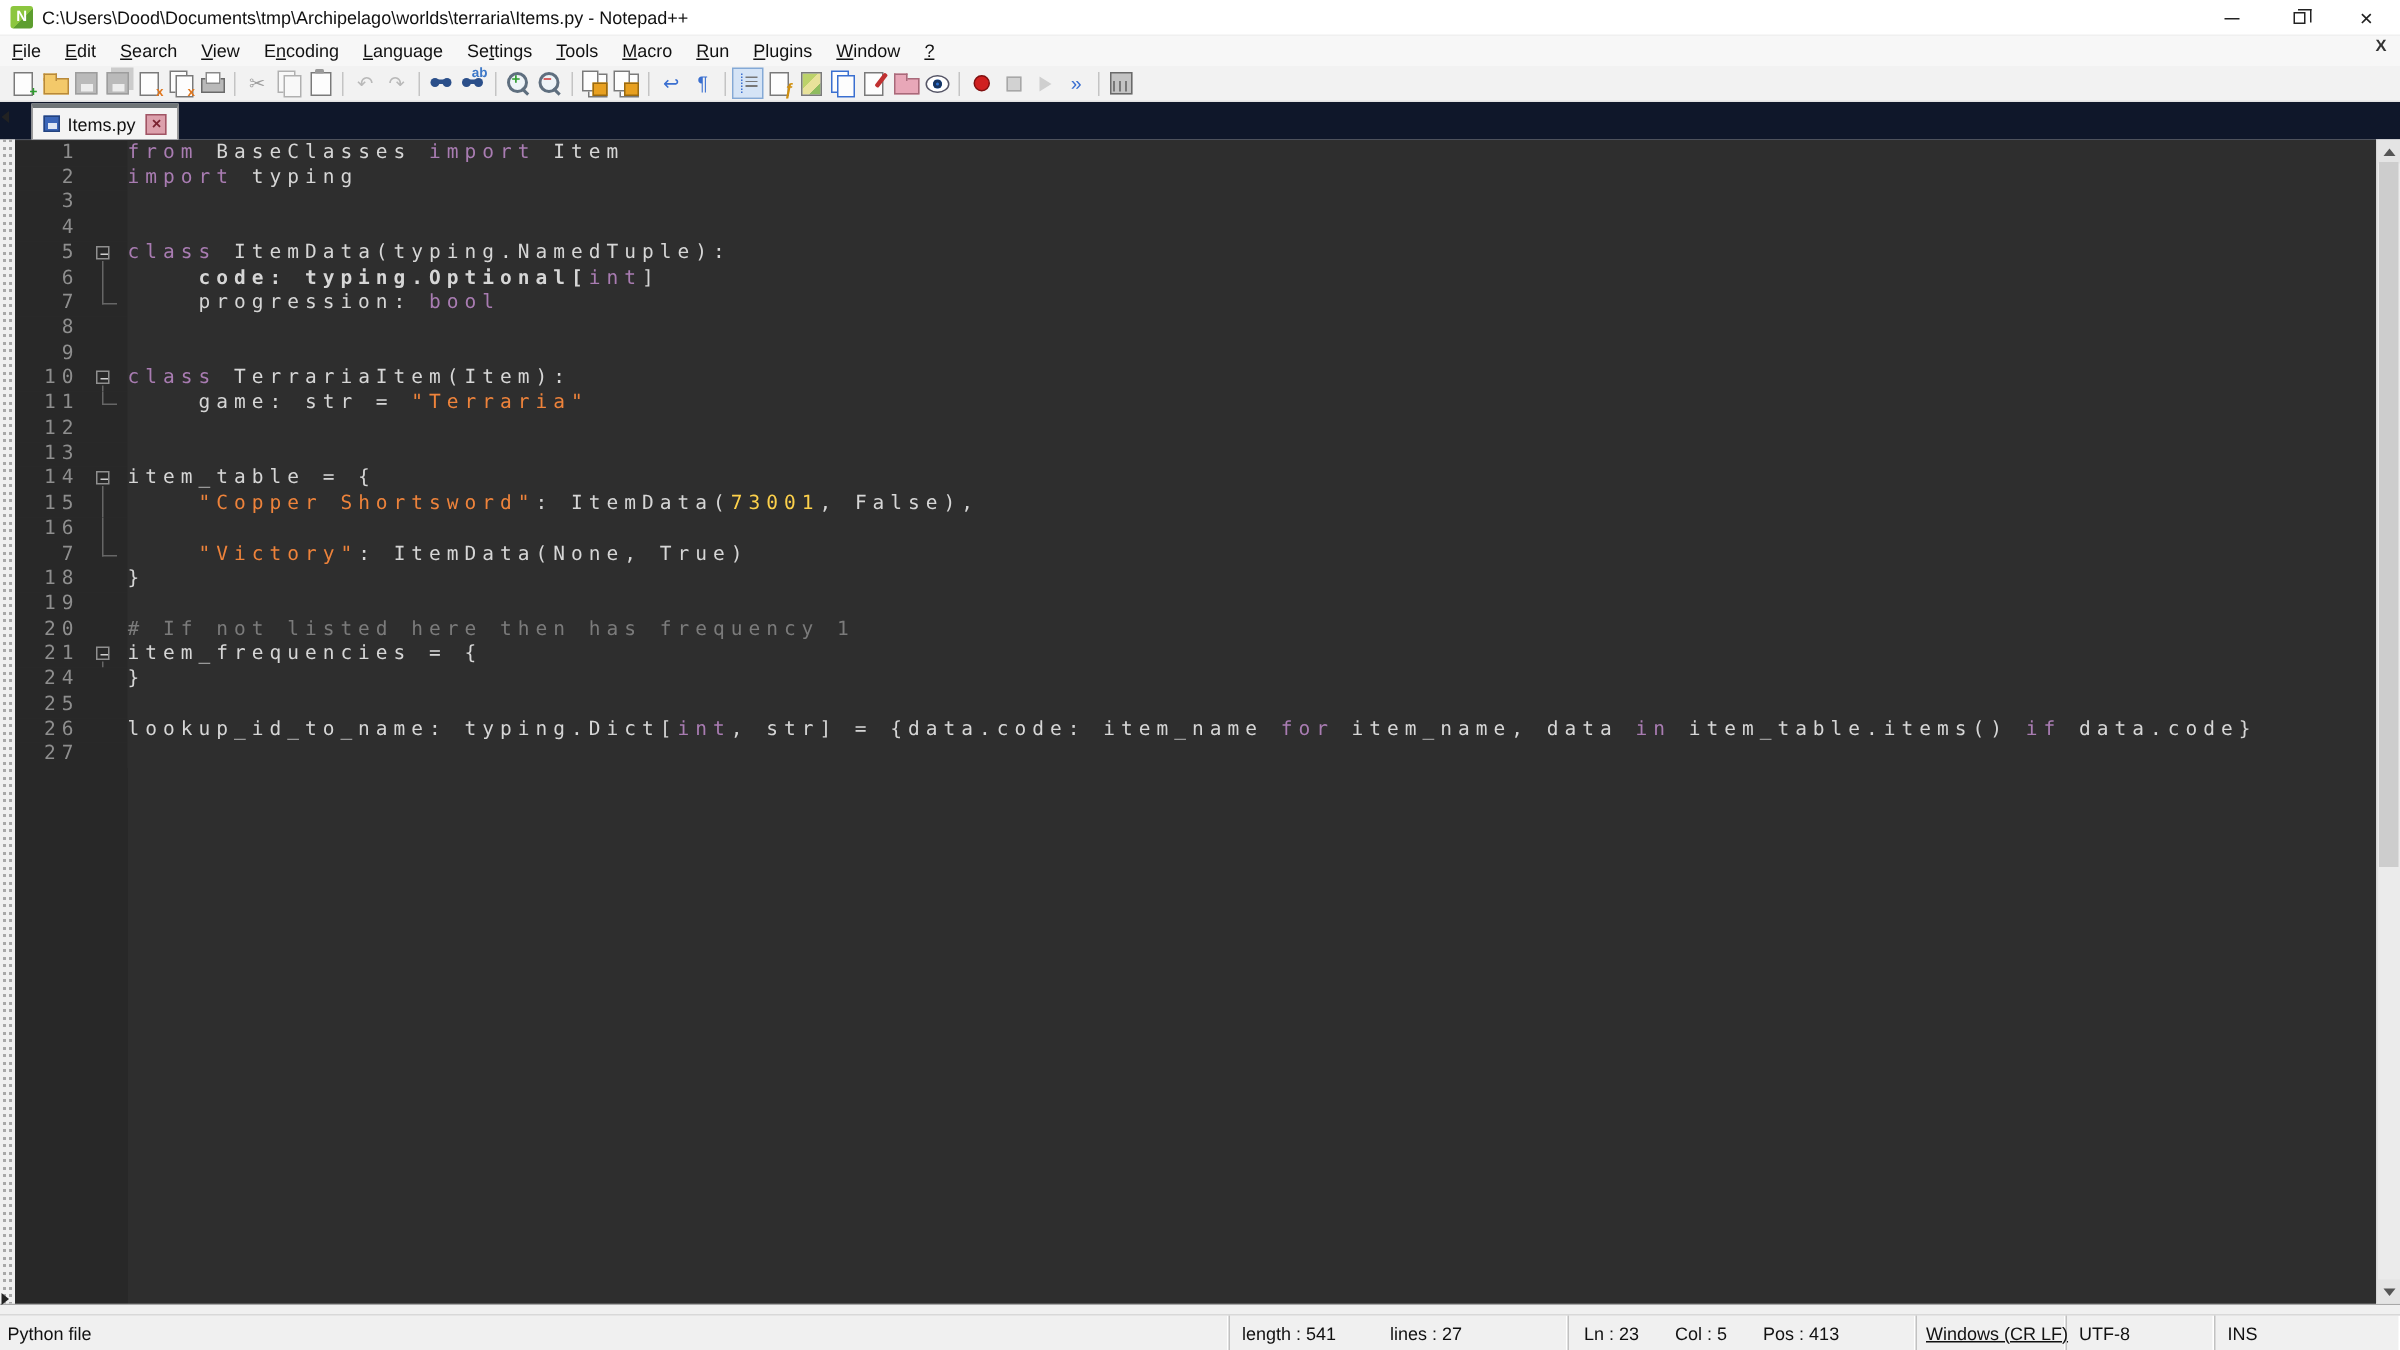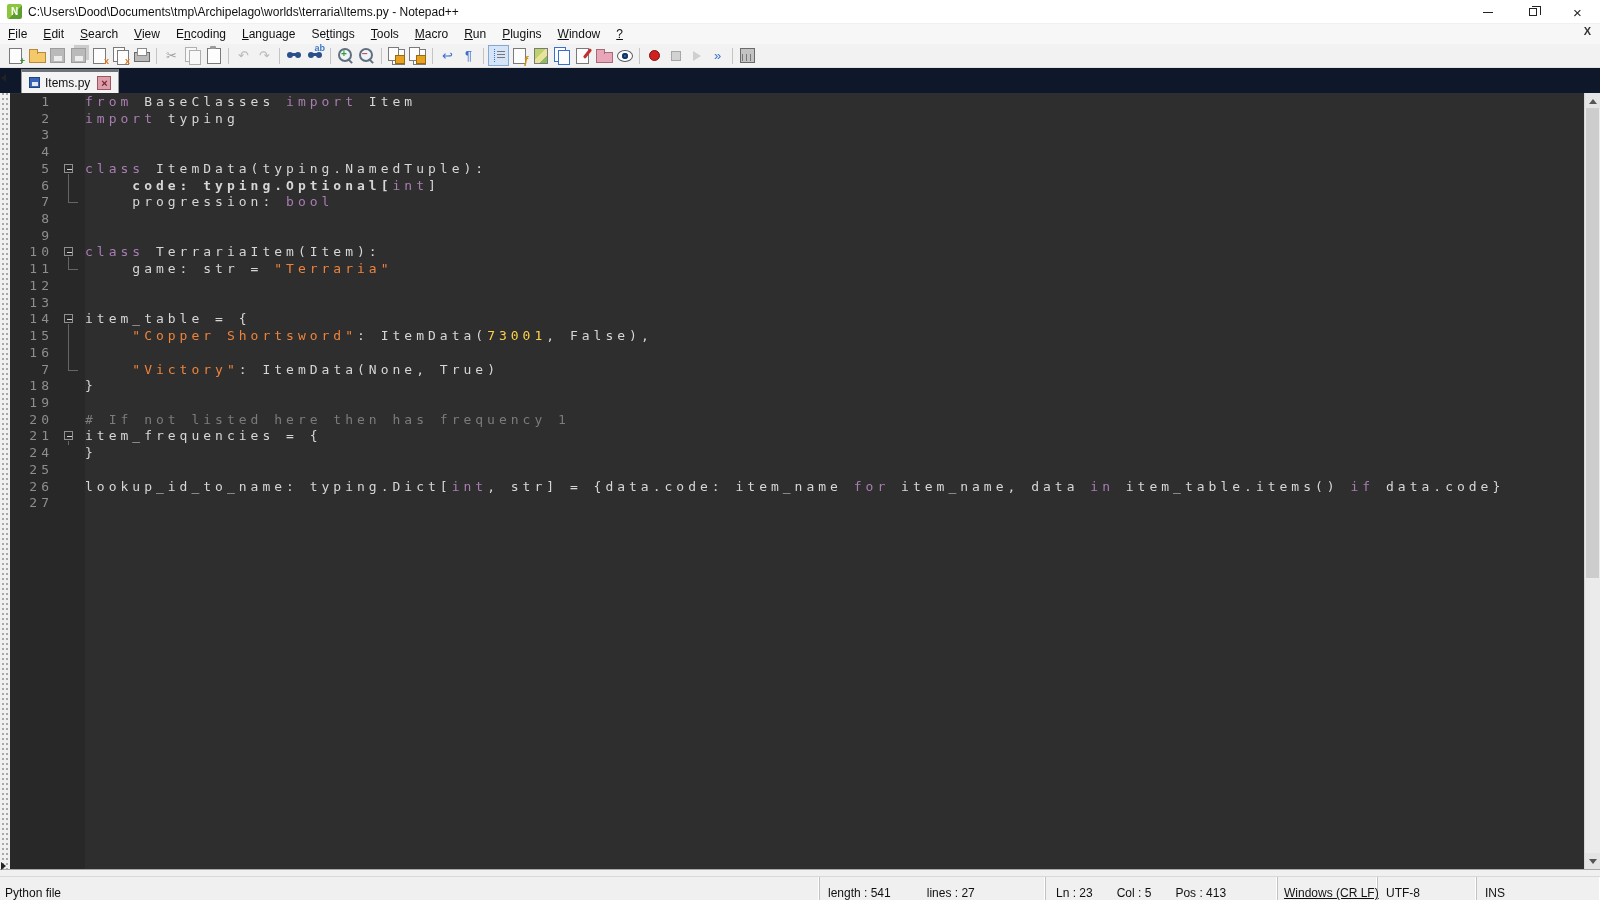--- a/index.html
+++ b/index.html
@@ -118,21 +118,21 @@
 
   
   .arr-left { position:absolute; left:1px; top:74px; width:0; height:0;
     border-top:4px solid transparent; border-bottom:4px solid transparent; border-right:5px solid #222; }
   .arr-right { position:absolute; left:1px; top:862px; width:0; height:0;
     border-top:4px solid transparent; border-bottom:4px solid transparent; border-left:5px solid #222; }
 
   
   .gapstrip { height:7px; background:#f0f0f0; border-top:1px solid #a8a8a8; }
   .statusbar { height:24px; background:#f0f0f0; border-top:1px solid #d8d8d8; display:flex; align-items:stretch; font-size:12px; color:#111; }
-  .ss { display:flex; align-items:flex-end; border-right:1px solid #c2c2c2; box-shadow:inset -1px 0 0 #fff; }
+  .ss { display:flex; align-items:center; border-right:1px solid #c2c2c2; box-shadow:inset -1px 0 0 #fff; }
   .ss span { white-space:nowrap; }
   .s1 { width:820px; padding-left:5px; }
   .s2 { width:226px; padding-left:8px; } .s2 span { margin-right:36px; }
   .s3 { width:232px; padding-left:10px; } .s3 span { margin-right:24px; }
   .s4 { width:100px; padding-left:6px;text-decoration:underline; }
   .s5 { width:99px; padding-left:8px; }
   .s6 { flex:1; padding-left:8px; border-right:none; }
 </style>
 </head>
 <body>

